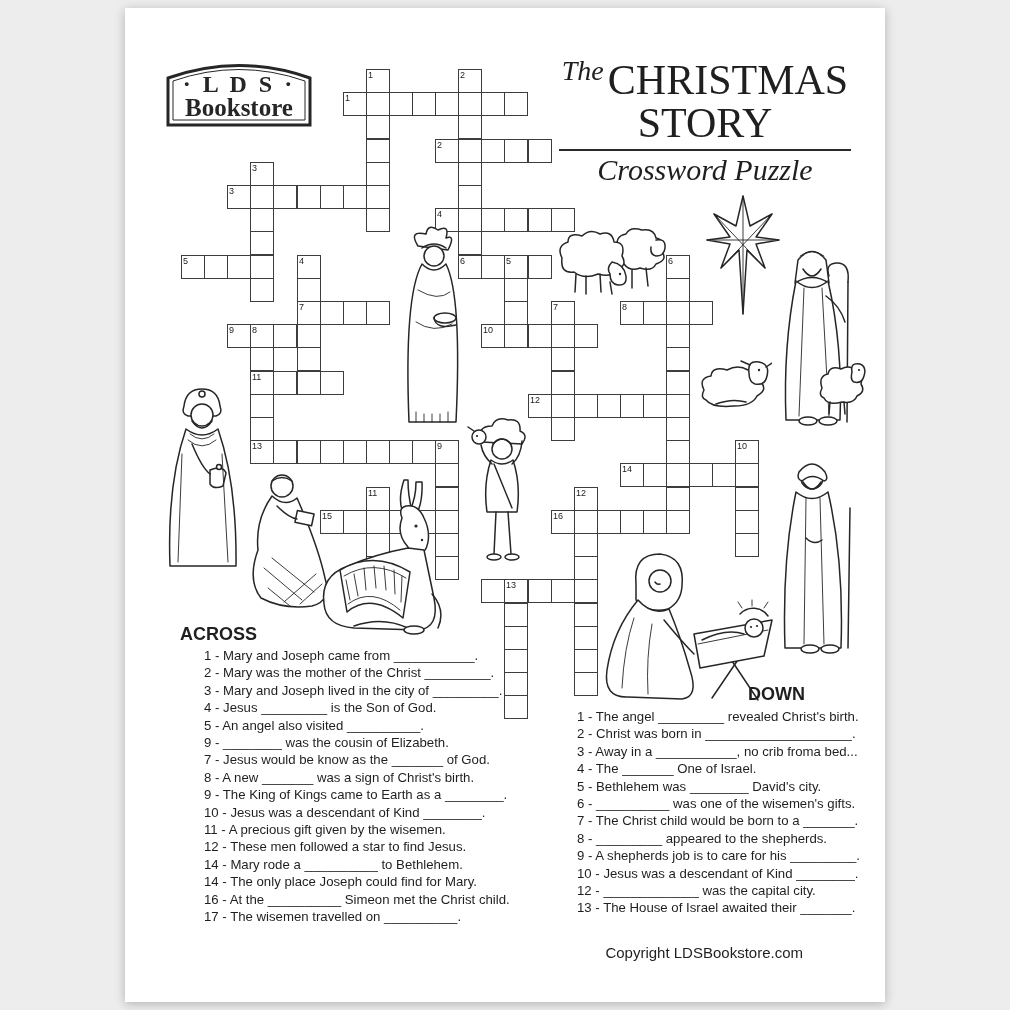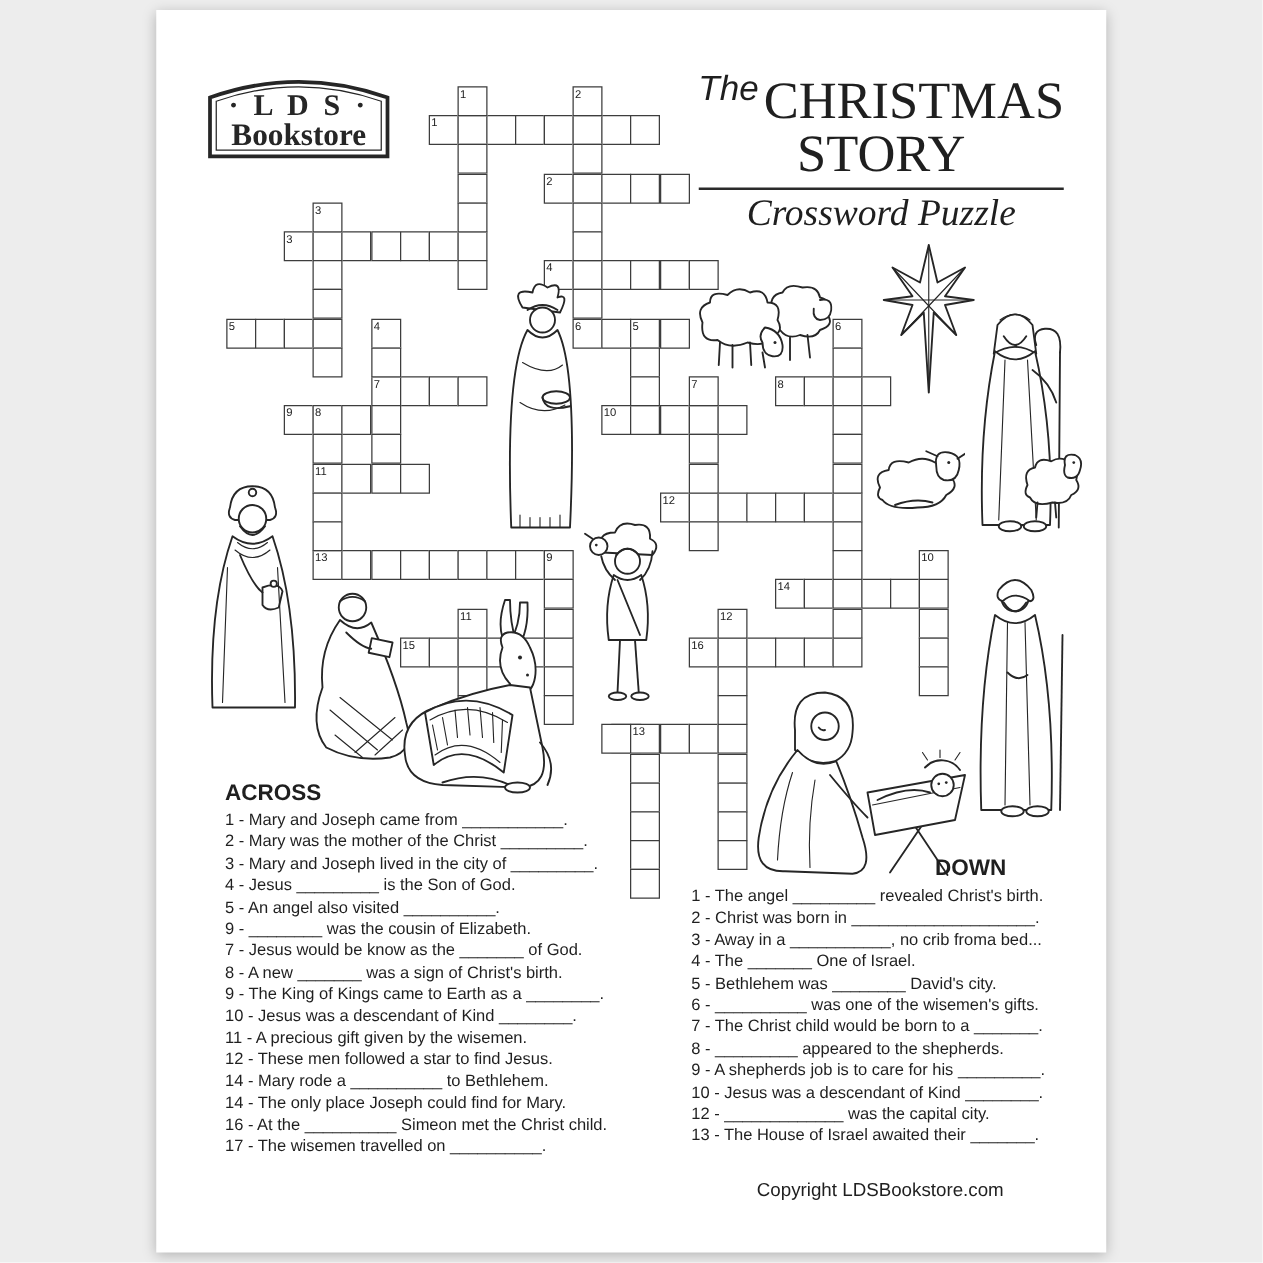--- a/index.html
+++ b/index.html
@@ -12,36 +12,36 @@
   .page{
     position:absolute;left:125px;top:8px;width:760px;height:994px;
     background:#ffffff;box-shadow:0 2px 10px rgba(0,0,0,.25);
   }
   .abs{position:absolute;}
   
   .logo{position:absolute;left:163px;top:57px;width:152px;height:72px;}
   
   .title-block{position:absolute;left:540px;top:48px;width:330px;text-align:center;}
   .title-line1{font-family:"Liberation Serif", serif;font-size:42px;line-height:46px;letter-spacing:0px;white-space:nowrap;}
-  .title-lead{font-family:Liberation Sans, sans-serif;font-style:italic;font-size:28px;vertical-align:14px;margin-right:4px;}
+  .title-lead{font-family:Liberation Serif, serif;font-style:italic;font-size:28px;vertical-align:14px;margin-right:4px;}
   .title-line2{font-family:"Liberation Serif", serif;font-size:42px;line-height:44px;margin-top:-2px;}
   .title-rule{height:2px;background:#2a2a2a;width:292px;margin:4px auto 2px auto;}
   .title-sub{font-family:"Liberation Serif", serif;font-style:italic;font-size:30px;line-height:34px;}
   
   .cell{
     position:absolute;width:24px;height:24px;border:1.3px solid #3d3d3d;
     background:#fff;box-sizing:border-box;
   }
   .cell .num{
     position:absolute;left:1px;top:0px;font-size:9px;line-height:10px;color:#1c1c1c;
     font-family:"Liberation Sans", sans-serif;
   }
   
   .clue-head{font-size:18px;font-weight:bold;letter-spacing:0px;}
-  .clue{font-size:13.2px;line-height:17.4px;white-space:nowrap;}
+  .clue{font-size:13.2px;line-height:17.4px;white-space:nowrap;margin-left:24px;}
   .copyright{font-size:15px;}
   
   .illo{position:absolute;}
   .illo *{vector-effect:non-scaling-stroke;}
   .illo path,.illo circle,.illo ellipse,.illo rect,.illo polygon{
     fill:#fff;stroke:#262626;stroke-width:1.5;stroke-linecap:round;stroke-linejoin:round;
   }
   .illo line{stroke:#262626;stroke-width:1.5;stroke-linecap:round;}
   .illo .thin{stroke-width:.9;fill:none;}
   .illo .nf{fill:none;}

